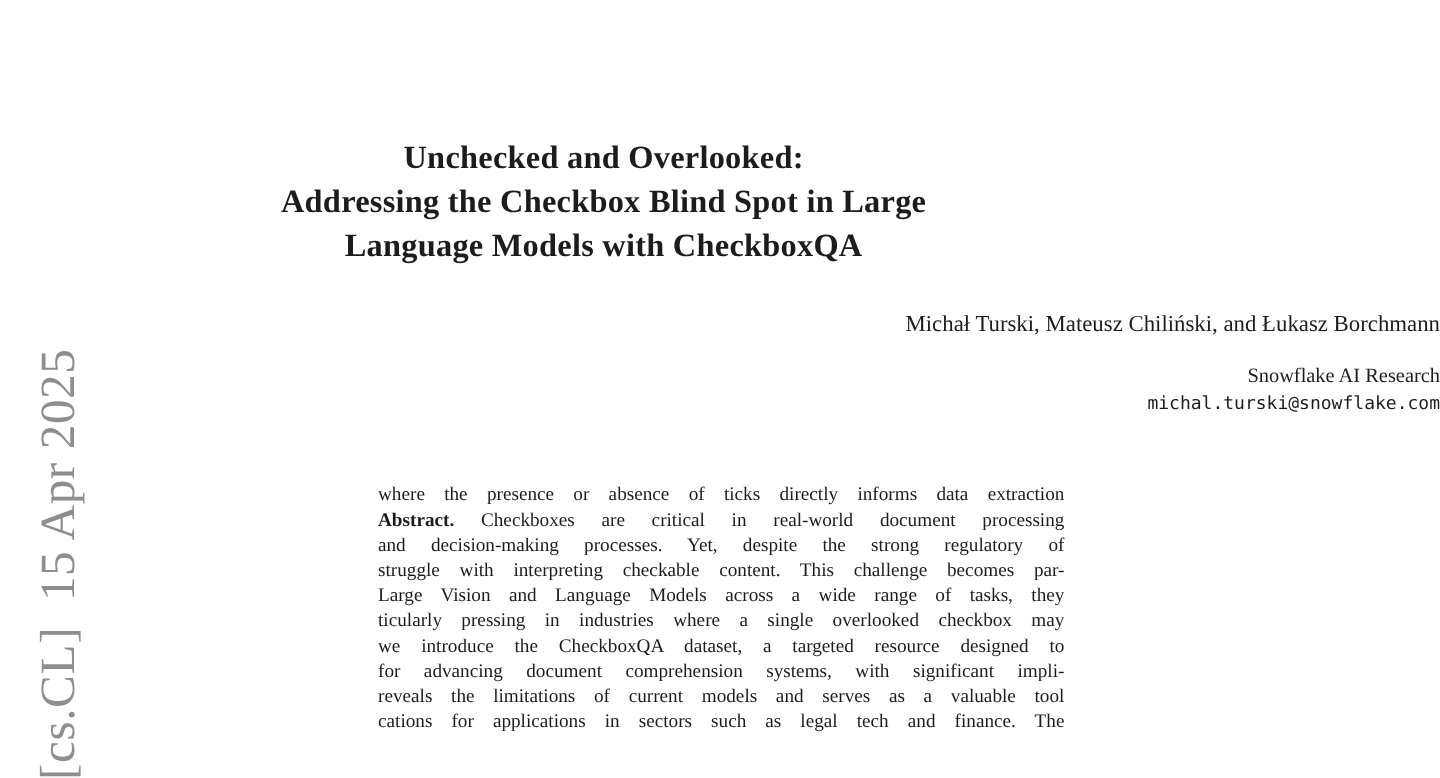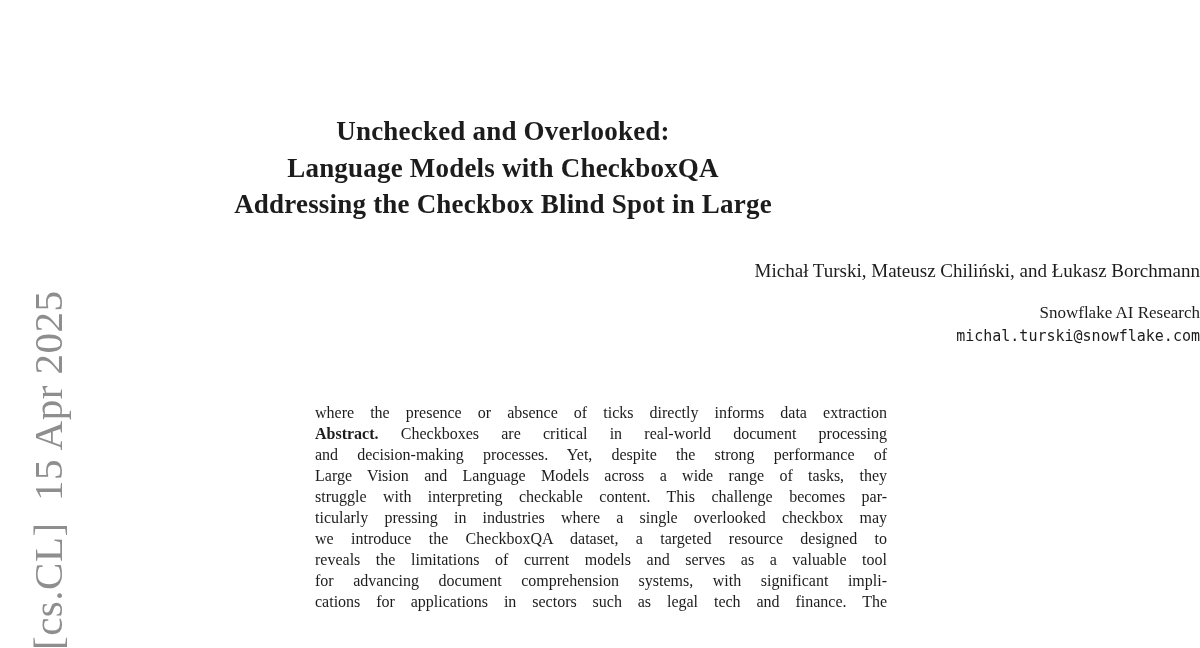--- a/index.html
+++ b/index.html
@@ -92,39 +92,39 @@
 </style>
 </head>
 <body>
 
 <div class="page">
 
   <div class="watermark">[cs.CL]  15 Apr 2025</div>
 
   <div class="title-block">
     <div class="title-line">Unchecked and Overlooked:</div>
+    <div class="title-line">Addressing the Checkbox Blind Spot in Large</div>
     <div class="title-line">Language Models with CheckboxQA</div>
-    <div class="title-line">Addressing the Checkbox Blind Spot in Large</div>
   </div>
 
   <div class="authors">Michał Turski, Mateusz Chiliński, and Łukasz Borchmann</div>
 
   <div class="affiliation">Snowflake AI Research</div>
 
   <div class="email">michal.turski@snowflake.com</div>
 
   <div class="abstract">
     <div class="abs-line">where the presence or absence of ticks directly informs data extraction</div>
     <div class="abs-line">
       <span class="abs-label">Abstract.</span>
       <span>Checkboxes are critical in real-world document processing</span>
     </div>
-    <div class="abs-line">and decision-making processes. Yet, despite the strong performance of</div>
+    <div class="abs-line">and decision-making processes. Yet, despite the strong regulatory of</div>
+    <div class="abs-line">struggle with interpreting checkable content. This challenge becomes par-</div>
     <div class="abs-line">Large Vision and Language Models across a wide range of tasks, they</div>
-    <div class="abs-line">struggle with interpreting checkable content. This challenge becomes par-</div>
     <div class="abs-line">ticularly pressing in industries where a single overlooked checkbox may</div>
     <div class="abs-line">we introduce the CheckboxQA dataset, a targeted resource designed to</div>
+    <div class="abs-line">for advancing document comprehension systems, with significant impli-</div>
     <div class="abs-line">reveals the limitations of current models and serves as a valuable tool</div>
-    <div class="abs-line">for advancing document comprehension systems, with significant impli-</div>
     <div class="abs-line">cations for applications in sectors such as legal tech and finance. The</div>
   </div>
 
 </div>
 
 </body></html>

